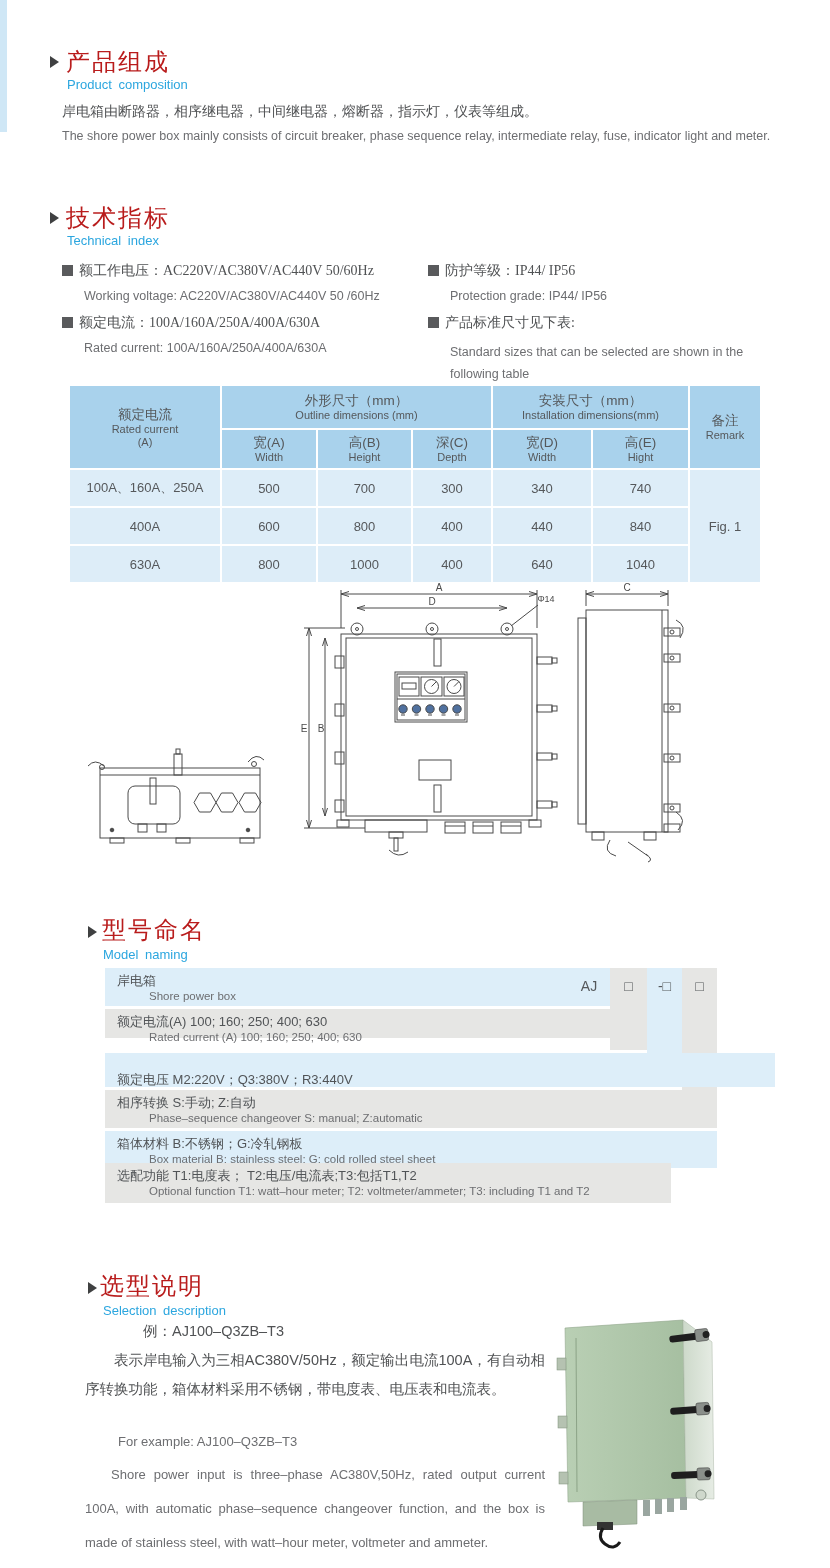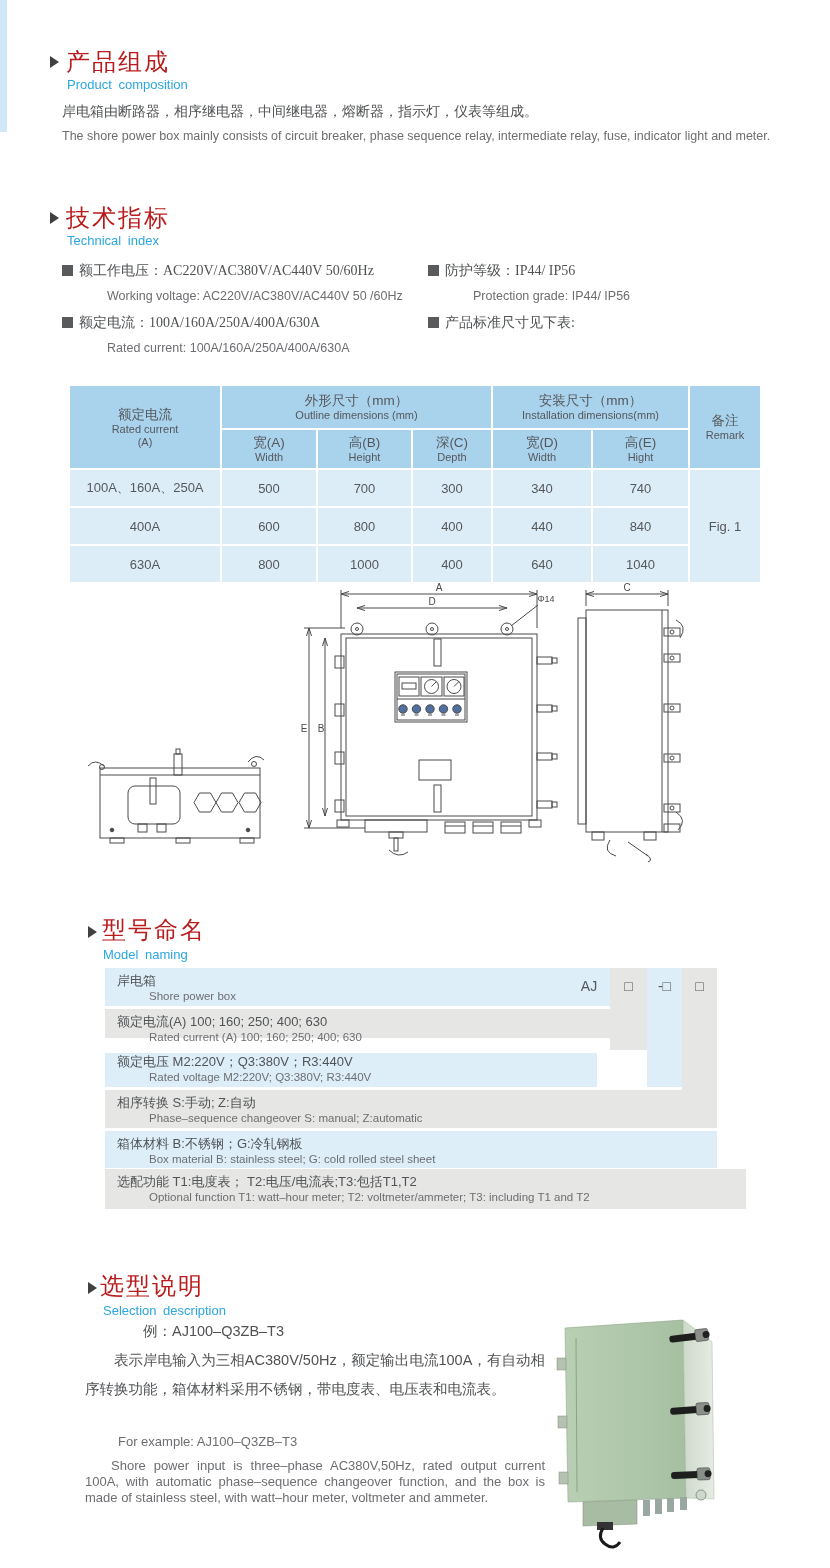--- a/index.html
+++ b/index.html
@@ -7,21 +7,21 @@
         font-family:"Liberation Sans","DejaVu Sans",sans-serif;}
   .abs{position:absolute;}
   
   .sec-arrow{width:0;height:0;border-left:9px solid #3f4041;border-top:6px solid transparent;border-bottom:6px solid transparent;}
   .h-cn{font-size:24px;color:#b91c1c;letter-spacing:2px;white-space:nowrap;}
   .h-en{font-size:13px;color:#2ba6df;word-spacing:3px;white-space:nowrap;}
   .cnbody{font-size:14px;color:#505254;white-space:nowrap;}
   .enbody{font-size:12.5px;color:#6d6e71;white-space:nowrap;}
   
   .spec-cn{font-size:14px;color:#505254;white-space:nowrap;font-family:Liberation Serif, serif;}
-  .spec-en{font-size:12.5px;color:#6d6e71;margin-left:23px;}
+  .spec-en{font-size:12.5px;color:#6d6e71;}
   .bullet{display:inline-block;width:11px;height:11px;background:#595a5c;margin-right:6px;vertical-align:-1px;}
   
   table.dims{border-collapse:separate;border-spacing:2px;table-layout:fixed;}
   .dims th{background:#a9d2ec;font-weight:normal;text-align:center;vertical-align:middle;padding:2px;}
   .dims td{background:#ddedf8;text-align:center;vertical-align:middle;font-size:13px;color:#55585b;height:36px;padding:0;}
   .dims tr.hr1 th{height:38px;}
   .dims tr.hr2 th{height:34px;}
   .thcn{font-size:13.5px;color:#55585b;line-height:17px;}
   .then{font-size:11px;color:#55585b;line-height:13px;}
   
@@ -29,21 +29,21 @@
   .mrow{position:absolute;left:0;box-sizing:border-box;padding:4px 0 0 12px;}
   .tone-blue{background:#ddeef9;}
   .tone-gray{background:#e6e6e4;}
   .cnl{font-size:13px;color:#515457;line-height:17px;white-space:nowrap;}
   .enl{font-size:11.5px;color:#6d6e71;line-height:14px;white-space:nowrap;margin-left:32px;}
   .mprefix,.msym{position:absolute;text-align:center;font-size:14px;color:#55585b;}
   
   .sel-ex-cn{font-size:14.5px;color:#505254;white-space:nowrap;margin-left:25px;}
   .sel-cn{font-size:14.5px;color:#505254;line-height:29px;text-indent:2em;text-align:justify;}
   .sel-ex-en{font-size:13px;color:#6d6e71;white-space:nowrap;}
-  .sel-en{font-size:13px;color:#6d6e71;line-height:16px;text-indent:2em;text-align:justify;}
+  .sel-en{font-size:13px;color:#6d6e71;line-height:34px;text-indent:2em;text-align:justify;}
   svg{display:block;}
   .edge-strip{background:#cfe7f6;}
 </style>
 </head>
 <body>
 
 <div class="page">
 
   <div class="abs edge-strip" style="left:0;top:0;width:7px;height:132px"></div>
 
@@ -58,20 +58,21 @@
   <div class="abs h-en" style="left:67px;top:233px">Technical index</div>
 
   <div class="abs spec-cn" style="left:62px;top:262px"><span class="bullet"></span><span>额工作电压：AC220V/AC380V/AC440V  50/60Hz</span></div>
   <div class="abs spec-en" style="left:84px;top:289px">Working voltage: AC220V/AC380V/AC440V 50 /60Hz</div>
   <div class="abs spec-cn" style="left:62px;top:314px"><span class="bullet"></span><span>额定电流：100A/160A/250A/400A/630A</span></div>
   <div class="abs spec-en" style="left:84px;top:341px">Rated current: 100A/160A/250A/400A/630A</div>
 
   <div class="abs spec-cn" style="left:428px;top:262px"><span class="bullet"></span><span>防护等级：IP44/ IP56</span></div>
   <div class="abs spec-en" style="left:450px;top:289px">Protection grade: IP44/ IP56</div>
   <div class="abs spec-cn" style="left:428px;top:314px"><span class="bullet"></span><span>产品标准尺寸见下表:</span></div>
+  <div class="abs spec-en" style="left:450px;top:341px;width:320px;white-space:normal;line-height:22px">Standard sizes that can be selected are shown in the following table</div>
 
   <table class="dims abs" style="left:68px;top:384px">
     <colgroup>
       <col style="width:150px">
         <col style="width:94px">
         <col style="width:93px">
         <col style="width:78px">
         <col style="width:98px">
         <col style="width:95px">
         <col style="width:70px">
@@ -293,33 +294,33 @@
     <div class="mcol tone-gray" style="left:577px;width:35px;height:160px"></div>
 
     <div class="mrow tone-blue" style="top:0;width:505px;height:38px">
       <div class="cnl">岸电箱</div>
       <div class="enl">Shore power box</div>
     </div>
     <div class="mrow tone-gray" style="top:41px;width:542px;height:29px">
       <div class="cnl">额定电流(A)  100; 160; 250; 400; 630</div>
       <div class="enl">Rated current (A) 100; 160; 250; 400; 630</div>
     </div>
-    <div class="mrow tone-blue" style="top:85px;width:492px;height:34px;padding-top:0">
+    <div class="mrow tone-blue" style="top:85px;width:670px;height:34px;padding-top:18px">
       <div class="cnl">额定电压   M2:220V；Q3:380V；R3:440V</div>
       <div class="enl">Rated voltage  M2:220V;  Q3:380V;  R3:440V</div>
     </div>
     <div class="mrow tone-gray" style="top:122px;width:612px;height:38px">
       <div class="cnl">相序转换  S:手动; Z:自动</div>
       <div class="enl">Phase–sequence changeover  S: manual;  Z:automatic</div>
     </div>
     <div class="mrow tone-blue" style="top:163px;width:612px;height:37px">
       <div class="cnl">箱体材料   B:不锈钢；G:冷轧钢板</div>
       <div class="enl">Box material   B: stainless steel; G: cold rolled steel sheet</div>
     </div>
-    <div class="mrow tone-gray" style="top:201px;width:641px;height:40px">
+    <div class="mrow tone-gray" style="top:195px;width:566px;height:40px">
       <div class="cnl">选配功能   T1:电度表； T2:电压/电流表;T3:包括T1,T2</div>
       <div class="enl">Optional function  T1: watt–hour meter; T2: voltmeter/ammeter; T3: including T1 and T2</div>
     </div>
 
     <div class="mprefix" style="left:466px;top:10px;width:36px">AJ</div>
     <div class="msym" style="left:505px;top:10px;width:37px">□</div>
     <div class="msym" style="left:542px;top:10px;width:35px">-□</div>
     <div class="msym" style="left:577px;top:10px;width:35px">□</div>
   </div>
 

